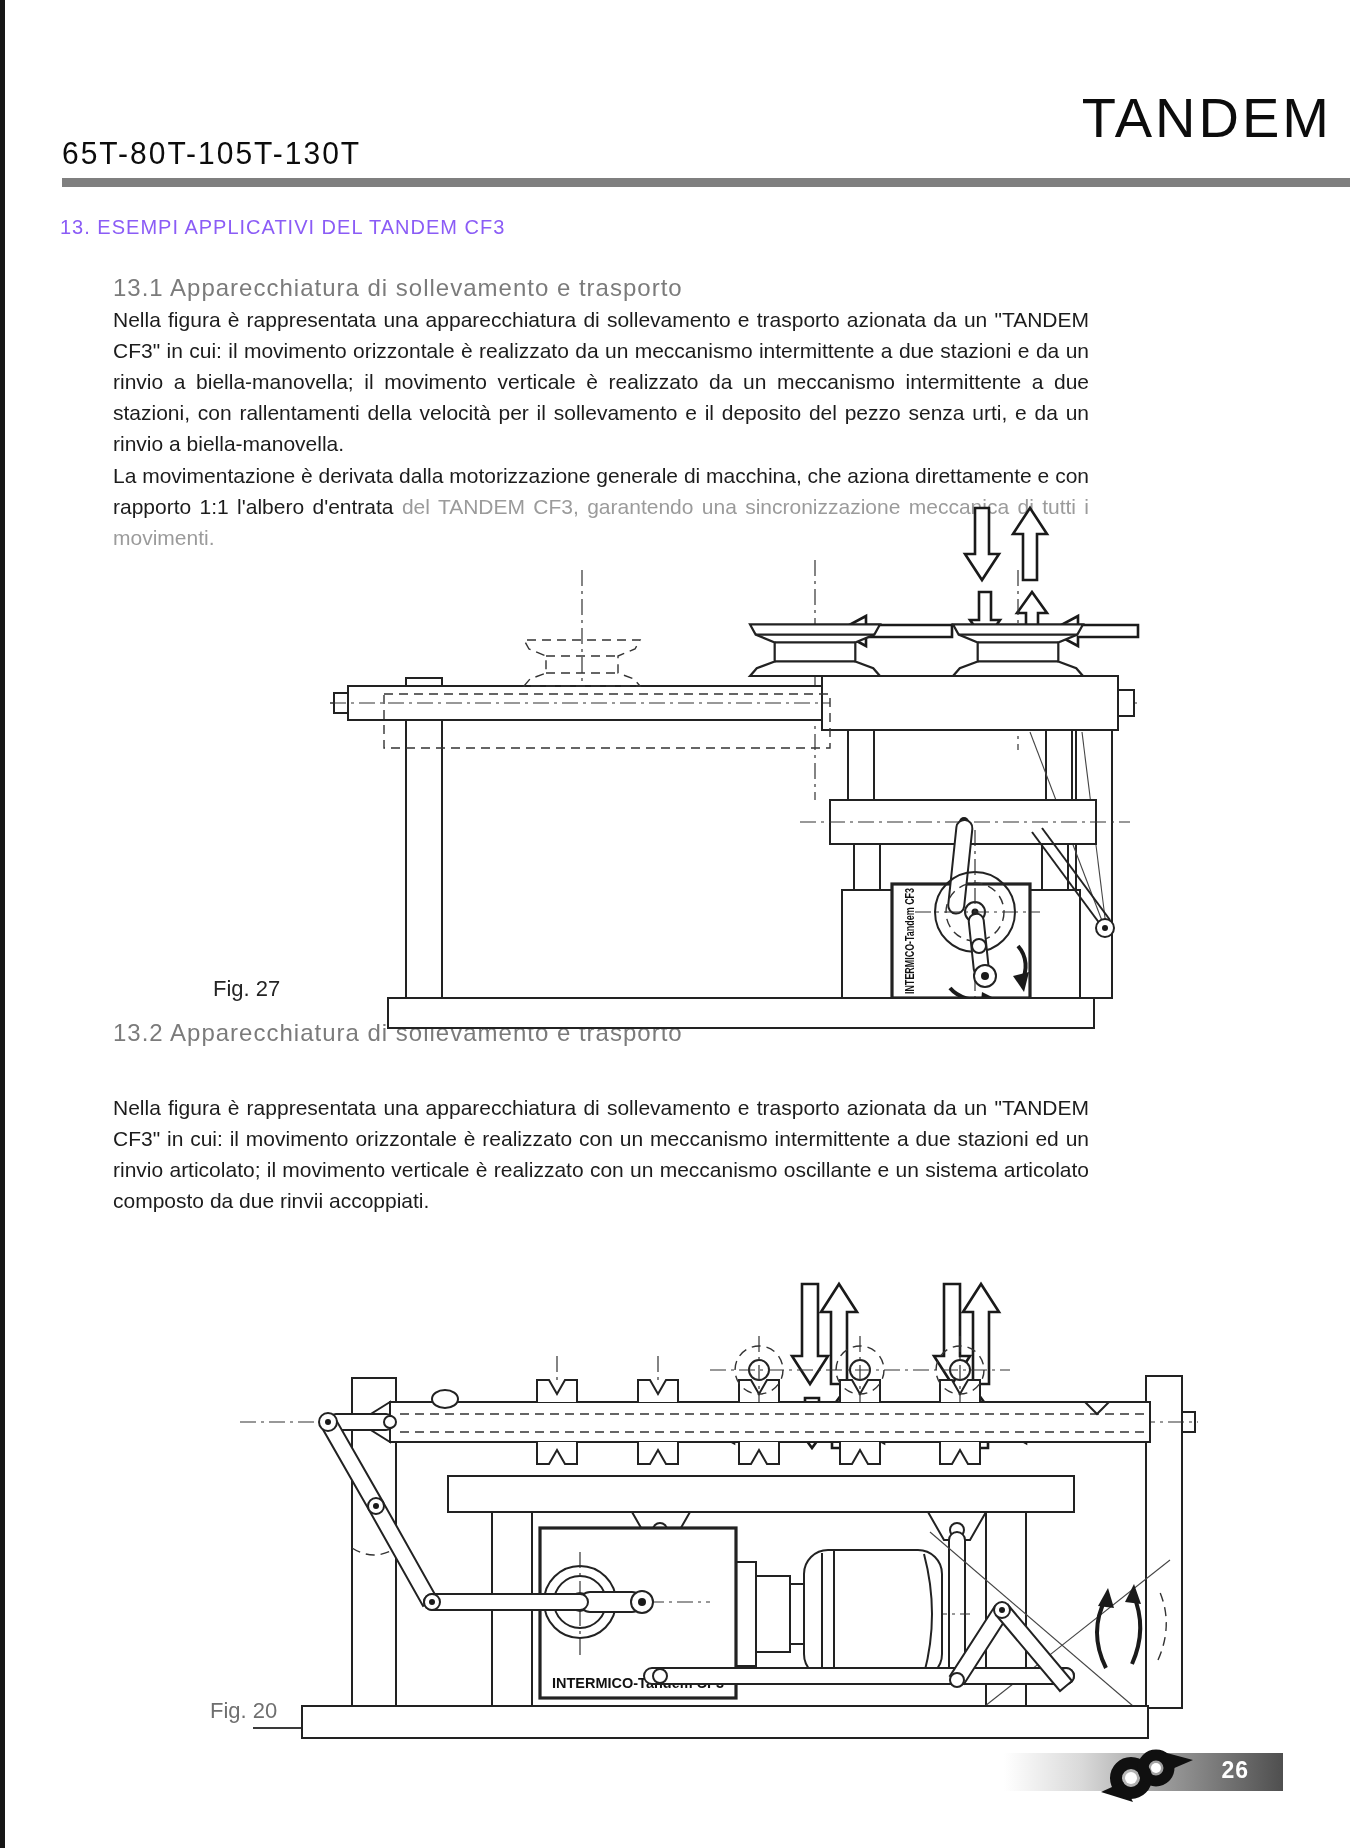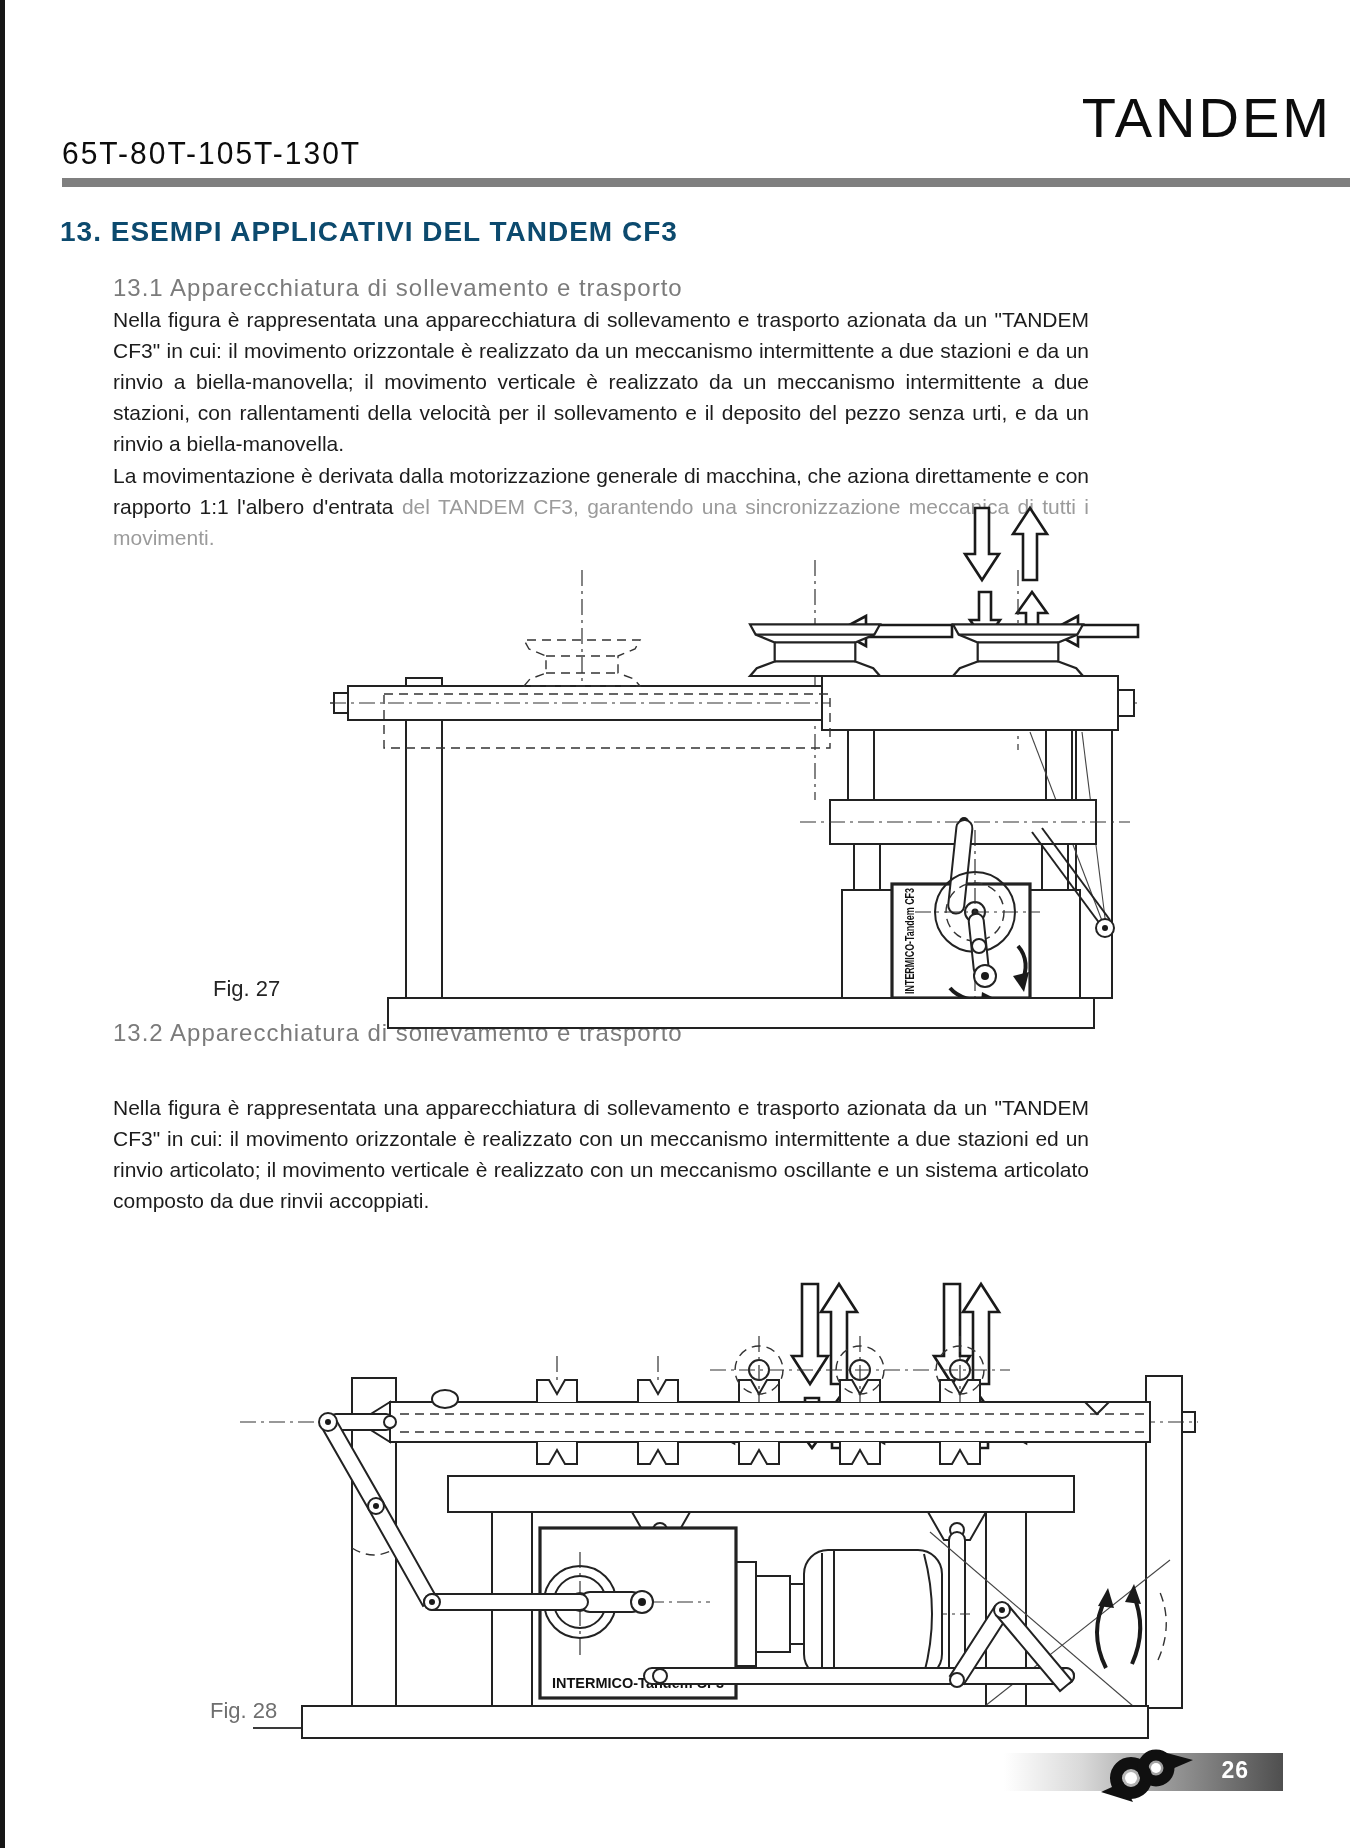--- a/index.html
+++ b/index.html
@@ -12,22 +12,22 @@
   .models{
     position:absolute;left:62px;top:136px;font-size:30px;letter-spacing:2px;
     color:#0c0c0c;font-weight:400;transform:scaleY(1.05);transform-origin:left top;
   }
   .brand{
     position:absolute;right:40px;top:86px;font-size:56px;letter-spacing:3px;
     color:#0c0c0c;font-weight:400;transform:scaleY(0.98);transform-origin:right top;
   }
   .head-rule{position:absolute;left:62px;top:178px;width:1288px;height:9px;background:#7f7f7f;}
   .h-main{
-    position:absolute;left:60px;top:216px;font-size:28px;font-weight:bold;
-    color:#0c4a6e;letter-spacing:1px;
+    position:absolute;left:60px;top:216px;font-size:20px;font-weight:normal;
+    color:#8b5cf6;letter-spacing:1px;
   }
   .h-sub{
     position:absolute;font-size:24px;font-weight:normal;color:#7b7b7b;letter-spacing:1px;
   }
   .h-sub.s1{left:113px;top:274px;}
   .h-sub.s2{left:113px;top:1019px;}
   .para{
     position:absolute;left:113px;width:976px;font-size:21px;line-height:31px;
     text-align:justify;color:#1c1c1c;
   }
@@ -279,21 +279,21 @@
     <circle class="lnw" cx="717" cy="400" r="7"></circle>
 
     <path class="rot" d="M866,388 Q848,352 866,318"></path>
     <polygon class="rothead" points="858,326 868,308 874,328"></polygon>
     <path class="rot" d="M892,384 Q908,348 893,314"></path>
     <polygon class="rothead" points="885,322 894,304 901,324"></polygon>
     <path class="dash" d="M918,380 Q934,344 919,310"></path>
 
     <rect class="lnw" x="62" y="426" width="846" height="32" stroke-width="2.8"></rect>
   </svg>
-  <div class="fig-caption cap28">Fig. 28</div>
+  <div class="fig-caption cap28">Fig. 20</div>
 
   <div class="footer-bar">
     <div class="page-num">26</div>
   </div>
   <svg class="logo" width="104" height="76" viewBox="0 0 104 76">
     <g>
       <circle cx="38" cy="44" r="15" fill="none" stroke="#101010" stroke-width="12"></circle>
       <circle cx="63" cy="34" r="13" fill="none" stroke="#101010" stroke-width="11"></circle>
       <polygon points="70,18 100,26 72,38" fill="#101010"></polygon>
       <polygon points="8,58 40,68 30,48" fill="#101010"></polygon>

